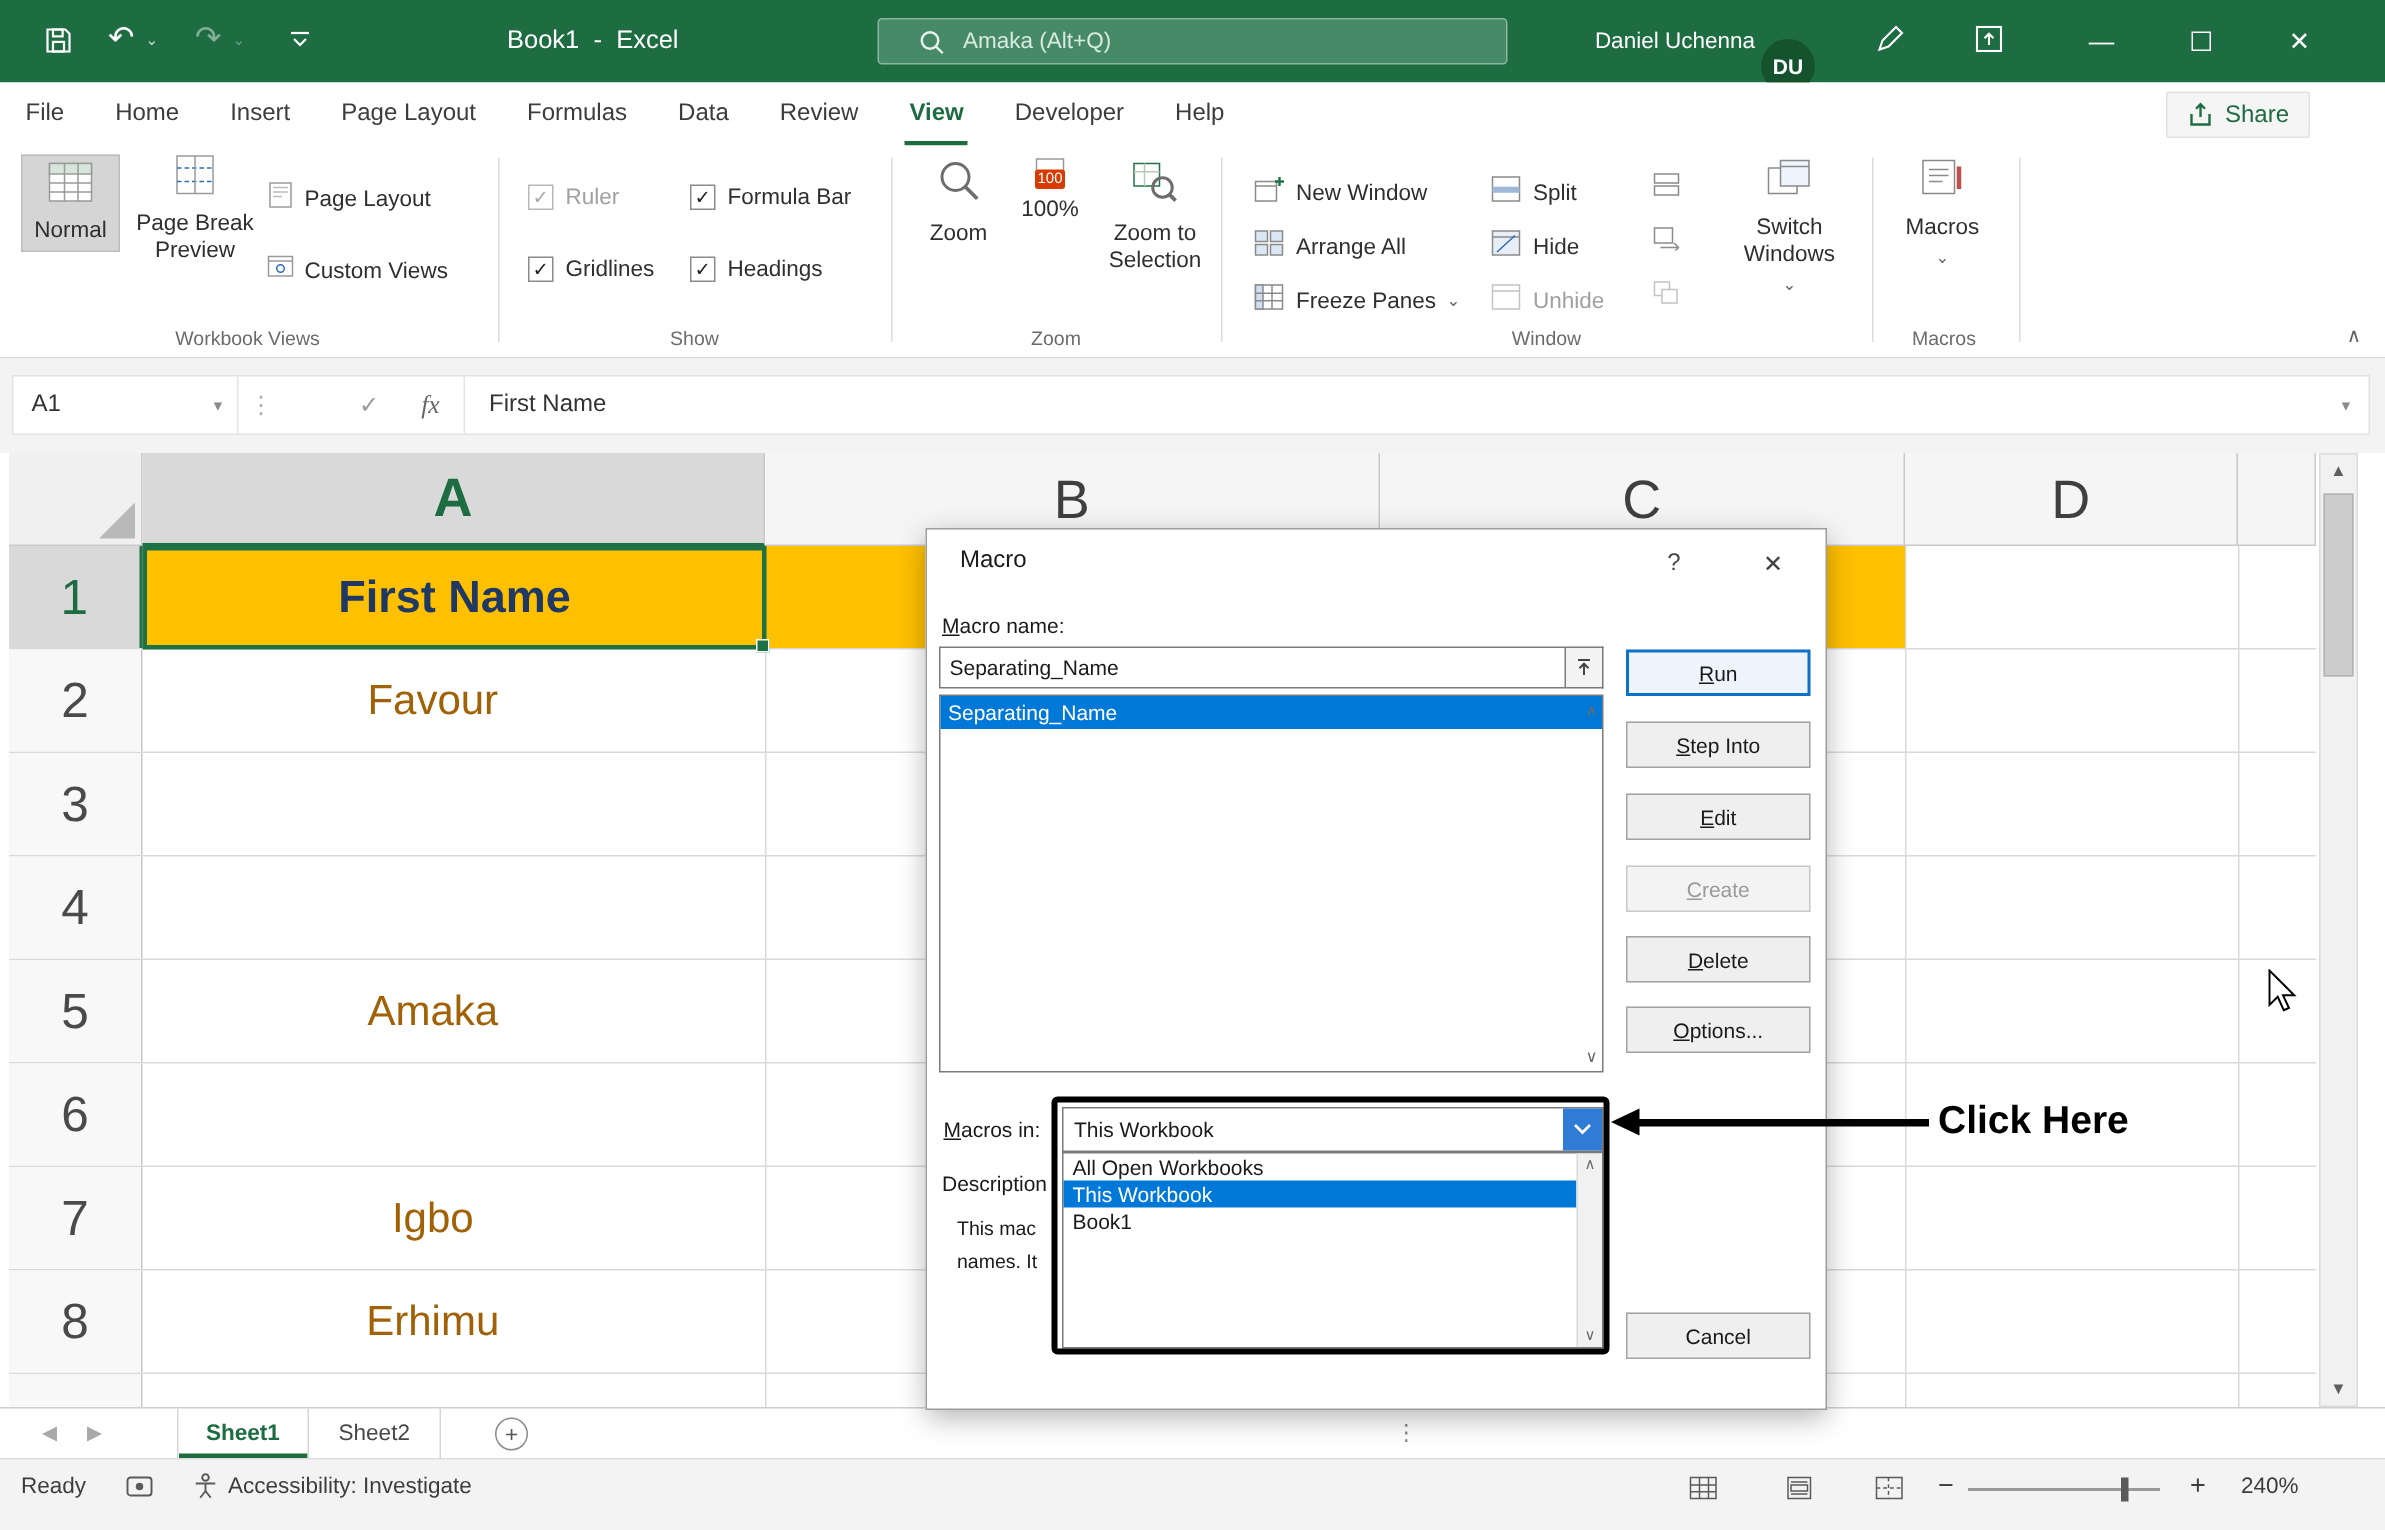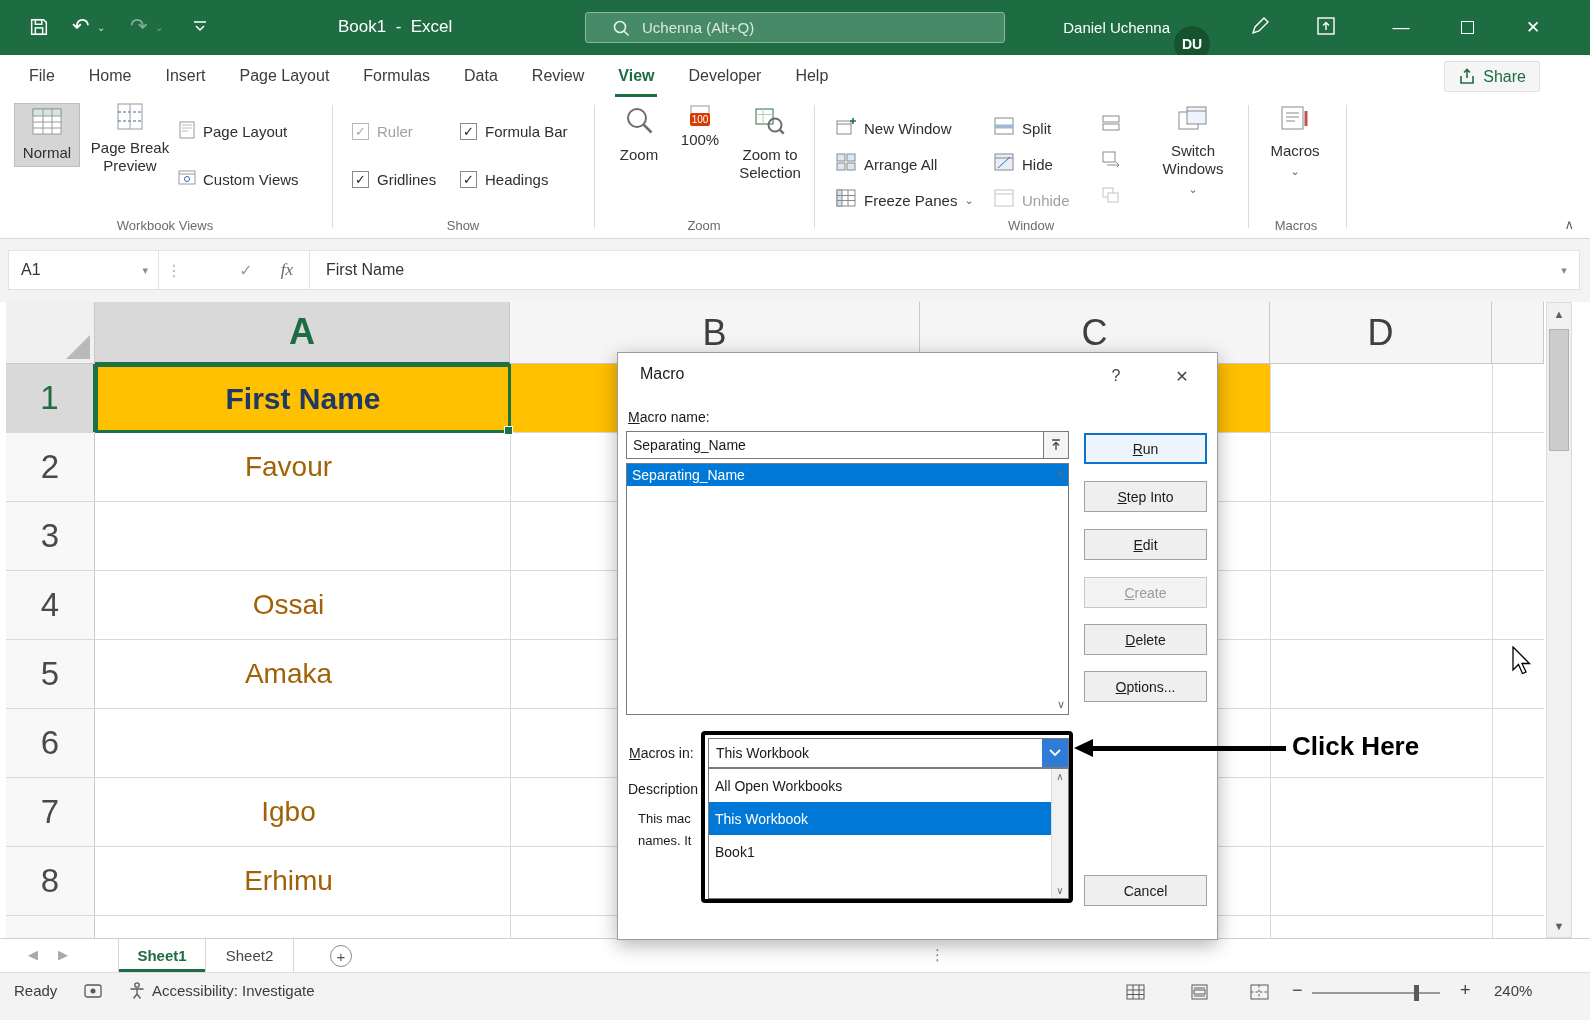--- a/index.html
+++ b/index.html
@@ -13,21 +13,21 @@
   .tb-dd{position:absolute;color:#cfe3d8;font-size:10px}
   .win-title{position:absolute;left:338px;top:17px;font-size:17px;white-space:pre}
   .searchbox{position:absolute;left:585px;top:12px;width:420px;height:31px;background:#478a67;border:1px solid #8ab69d;border-radius:3px;display:flex;align-items:center;padding-left:26px;gap:12px}
   .searchbox span{color:#d8eadf;font-size:15px}
   .account-name{position:absolute;left:1040px;top:19px;font-size:15px;width:130px;text-align:right}
   .avatar{position:absolute;left:1174px;top:26px;width:36px;height:36px;border-radius:50%;background:#14532d;display:flex;align-items:center;justify-content:center;font-size:14px;font-weight:bold}
   .winctl{position:absolute;top:0;width:46px;height:55px;display:flex;align-items:center;justify-content:center;font-size:17px}
   .maxbox{width:13px;height:13px;border:1.5px solid #fff}
 
   
-  .tabrow{position:absolute;top:55px;left:0;right:0;height:42px;background:#fff;display:flex;align-items:stretch;padding-left:12px}
+  .tabrow{position:absolute;top:55px;left:0;right:0;height:42px;background:#fff;display:flex;align-items:stretch;padding-left:0}
   .tab{padding:0 17px;font-size:16px;color:#3c3c3c;display:flex;align-items:center;position:relative}
   .tab.active{color:#1e6c41;font-weight:bold}
   .tab.active::after{content:"";position:absolute;left:14px;right:14px;bottom:0;height:3px;background:#1e6c41}
   .share{position:absolute;top:61px;right:50px;height:31px;display:flex;align-items:center;gap:7px;padding:0 13px;background:#f5f5f5;border:1px solid #e1e1e1;border-radius:2px;color:#1e6c41;font-size:16px}
 
   
   .ribbon{position:absolute;top:97px;left:0;right:0;height:142px;background:#fff;border-bottom:1px solid #d6d6d6}
   .rib-sep{position:absolute;top:8px;bottom:10px;width:1px;background:#dcdcdc}
   .grp-label{position:absolute;bottom:5px;font-size:13px;color:#6b6b6b;text-align:center}
   .big-btn{position:absolute;display:flex;flex-direction:column;align-items:center;gap:5px;font-size:15px;color:#2f2f2f;text-align:center;line-height:1.2}
@@ -75,21 +75,21 @@
   .name-btn{position:absolute;left:426px;top:78px;width:25px;height:28px;border:1px solid #7a7a7a;border-left:none;background:#f4f4f4;display:flex;align-items:center;justify-content:center}
   .macro-list{position:absolute;left:8px;top:110px;width:443px;height:252px;border:1px solid #7a7a7a;background:#fff}
   .ml-item{height:22px;background:#0078d7;color:#fff;display:flex;align-items:center;padding-left:5px}
   .ml-chev{position:absolute;right:3px;color:#6a6a6a;font-size:11px}
   .dlg-btn{position:absolute;left:466px;width:123px;height:31px;background:#efefef;border:1px solid #a2a2a2;display:flex;align-items:center;justify-content:center;color:#1a1a1a}
   .dlg-btn.default{background:#eef4fb;border:2px solid #0f72c9}
   .dlg-btn.dis{color:#9b9b9b;background:#f3f3f3;border-color:#c8c8c8}
   .combo{position:absolute;left:90px;top:385px;width:361px;height:30px;border:1px solid #7a7a7a;background:#fff;display:flex;align-items:center;padding-left:7px}
   .combo-arrow{position:absolute;left:424px;top:386px;width:26px;height:28px;background:#2f7cd6;display:flex;align-items:center;justify-content:center}
   .ddlist{position:absolute;left:90px;top:415px;width:361px;height:131px;border:1px solid #7a7a7a;background:#fff;z-index:5}
-  .dd-item{height:33px;display:flex;align-items:center;padding-left:6px;width:calc(100% - 17px);color:#1a1a1a}
+  .dd-item{height:18px;display:flex;align-items:center;padding-left:6px;width:calc(100% - 17px);color:#1a1a1a}
   .dd-item.sel{background:#0078d7;color:#fff}
   .dd-scroll{position:absolute;right:0;top:0;bottom:0;width:17px;background:#f1f1f1;border-left:1px solid #dcdcdc}
   .dd-scroll span{position:absolute;left:0;right:0;text-align:center;font-size:10px;color:#6a6a6a}
   .desc-clip{position:absolute;overflow:hidden;white-space:nowrap}
 
   
   .anno-box{position:absolute;left:701px;top:731px;width:372px;height:172px;border:4px solid #000;border-radius:4px;z-index:60}
   .anno-line{position:absolute;left:1092px;top:746px;width:194px;height:5px;background:#000;z-index:60}
   .anno-head{position:absolute;left:1074px;top:739px;width:0;height:0;border-top:9px solid transparent;border-bottom:9px solid transparent;border-right:19px solid #000;z-index:60}
   .anno-label{position:absolute;left:1292px;top:731px;font-size:26px;font-weight:800;color:#000;z-index:60}
@@ -138,21 +138,21 @@
         </svg>
     </span>
     <span class="win-title">Book1  -  Excel</span>
     <div class="searchbox">
       <span style="display:flex">
         <svg width="18" height="18">
             <circle cx="8" cy="8" r="5.5" fill="none" stroke="#e8f2ec" stroke-width="1.6"></circle>
             <path d="M12.2 12.2l4.3 4.3" stroke="#e8f2ec" stroke-width="1.6"></path>
           </svg>
       </span>
-      <span>Uchenna (Alt+Q)</span>
+      <span>Amaka (Alt+Q)</span>
     </div>
     <span class="account-name">Daniel Uchenna</span>
     <span class="avatar">DU</span>
     <span class="abs" style="left:1250px;top:16px">
       <svg width="20" height="20">
           <path d="M3 17l2-6 9-9 4 4-9 9-6 2z" fill="none" stroke="#fff" stroke-width="1.4"></path>
         </svg>
     </span>
     <span class="abs" style="left:1316px;top:16px">
       <svg width="20" height="20">
@@ -395,21 +395,20 @@
     </div>
     <div class="row" style="top:131px">
       <div class="rownum">2</div>
       <div class="cellA">Favour</div>
     </div>
     <div class="row" style="top:200px">
       <div class="rownum">3</div>
     </div>
     <div class="row" style="top:269px">
       <div class="rownum">4</div>
-      <div class="cellA">Ossai</div>
     </div>
     <div class="row" style="top:338px">
       <div class="rownum">5</div>
       <div class="cellA">Amaka</div>
     </div>
     <div class="row" style="top:407px">
       <div class="rownum">6</div>
     </div>
     <div class="row" style="top:476px">
       <div class="rownum">7</div>

